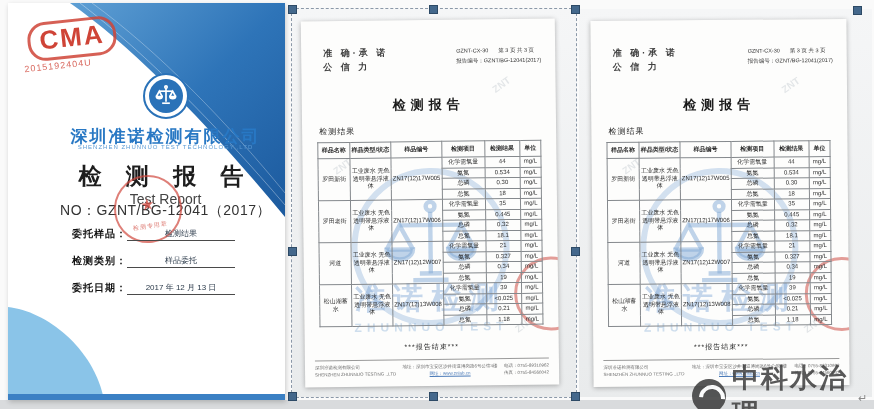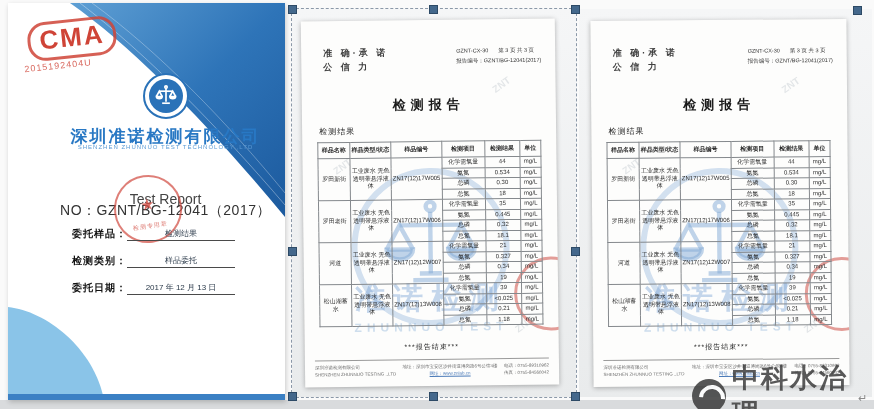--- a/index.html
+++ b/index.html
@@ -131,20 +131,21 @@
               <path d="M10,52 A12,9 0 0 0 34,52 Z" fill="currentColor"></path>
           <path d="M66,52 L78,30 L90,52"></path>
               <path d="M66,52 A12,9 0 0 0 90,52 Z" fill="currentColor"></path>
           <path d="M34,80 H66"></path>
         </svg>
       </div>
         </div>
     </div>
     <div class="cover-center company-cn">深圳准诺检测有限公司</div>
     <div class="cover-center company-en">SHENZHEN ZHUNNUO TEST TECHNOLOGY.,LTD</div>
+    <div class="cover-center cover-title">检 测 报 告</div>
     <div class="cover-center cover-sub">Test Report</div>
     <div class="cover-center cover-no">NO：GZNT/BG-12041（2017）</div>
 
     <div class="seal">
       <div class="star">★</div>
       <div class="seal-txt">检测专用章</div>
     </div>
 
     <div class="fields">
       <div class="frow">

